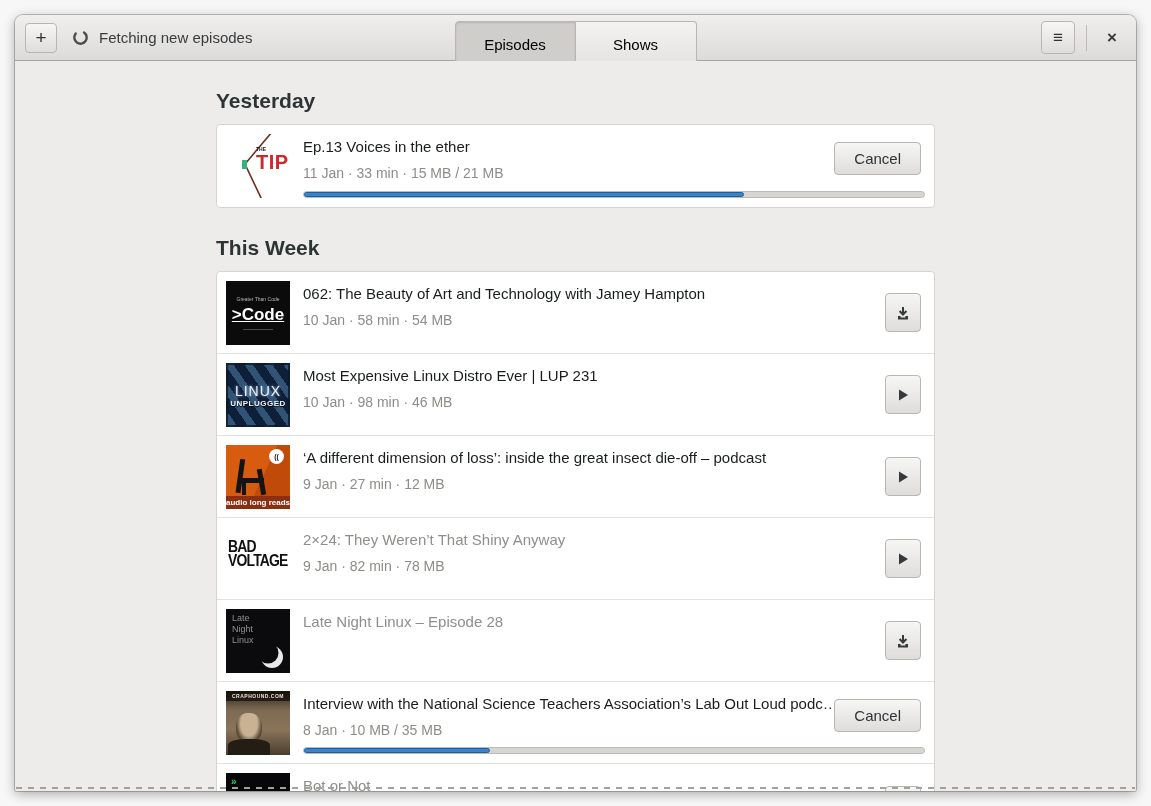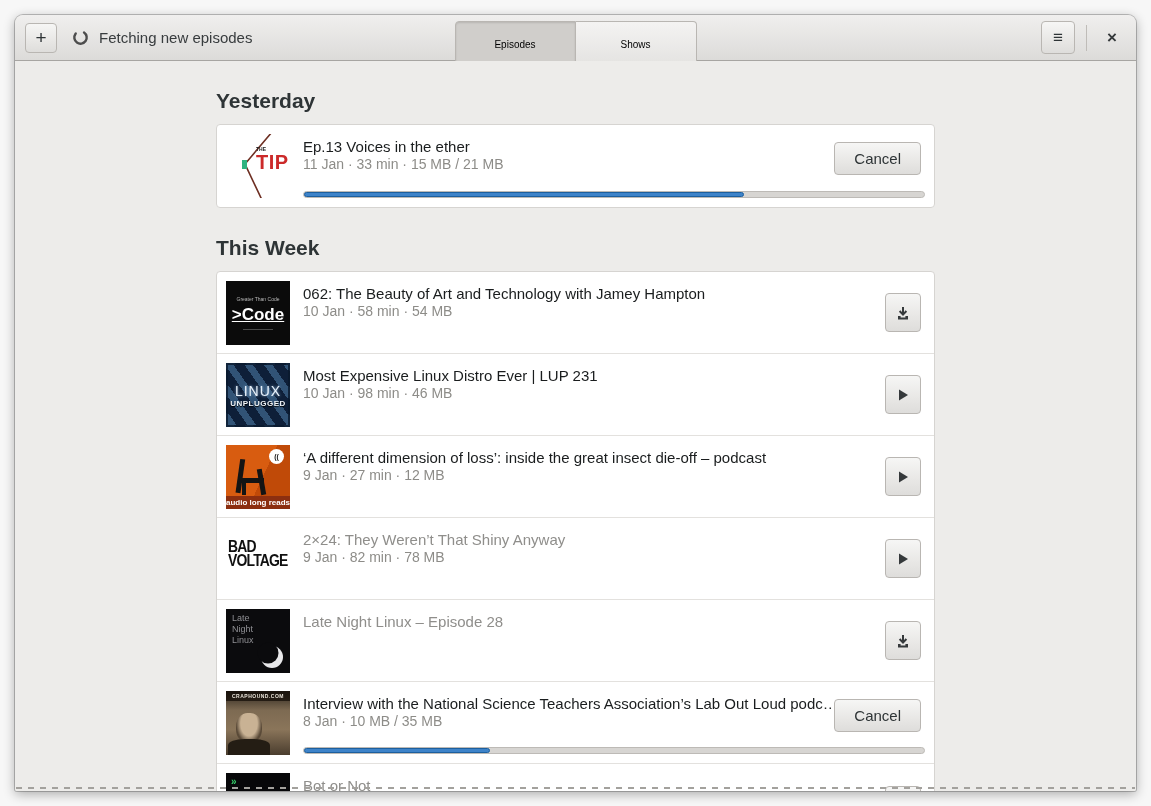--- a/index.html
+++ b/index.html
@@ -37,21 +37,21 @@
     font-family:inherit;
   }
   .add-btn { width:32px; height:30px; font-size:19px; line-height:1; }
   .spinner { margin-left:15px; width:17px; height:17px; }
   .status-label { margin-left:10px; font-size:15px; color:#383c3e; }
   .switcher {
     position:absolute; left:50%; top:6px; transform:translateX(-50%);
     display:flex;
   }
   .switch-btn {
-    width:121px; height:47px; font-size:10px;
+    width:121px; height:47px; font-size:15px;
     border:1px solid #b9b6b2;
     background:linear-gradient(to bottom,#f4f3f2,#e3e2e0);
     display:flex; align-items:center; justify-content:center;
   }
   .switch-btn.first { border-radius:4px 0 0 4px; }
   .switch-btn.last  { border-radius:0 4px 4px 0; border-left:none; }
   .switch-btn.active {
     background:#d0cecb;
     box-shadow:inset 0 1px 2px rgba(0,0,0,.12);
   }
@@ -90,21 +90,21 @@
   .cover {
     width:64px; height:64px; margin:9px 0 0 9px;
     flex:none; overflow:hidden; position:relative;
   }
   .rowtext { flex:1; padding:13px 0 0 13px; min-width:0; }
   .ep-title {
     font-size:15px; color:#1a1d1e; line-height:18px;
     white-space:nowrap; overflow:hidden;
   }
   .row.played .ep-title { color:#8f8e8b; }
-  .ep-meta { font-size:14px; color:#8d8c88; }
+  .ep-meta { font-size:14px; color:#8d8c88; margin-top:9px; }
   .actions { flex:none; display:flex; align-items:center; margin-right:13px; }
   .actions.topalign { align-items:flex-start; padding-top:17px; }
   .sq-btn { width:36px; height:39px; }
   .cancel-btn { height:33px; padding:0 19px; font-size:15px; }
   .progress {
     position:absolute; left:86px; right:9px; bottom:9px; height:7px;
     background:#d7d5d2; border:1px solid #bdbab6; border-radius:4px;
   }
   .progress-fill {
     height:100%; background:#3d83c9;

